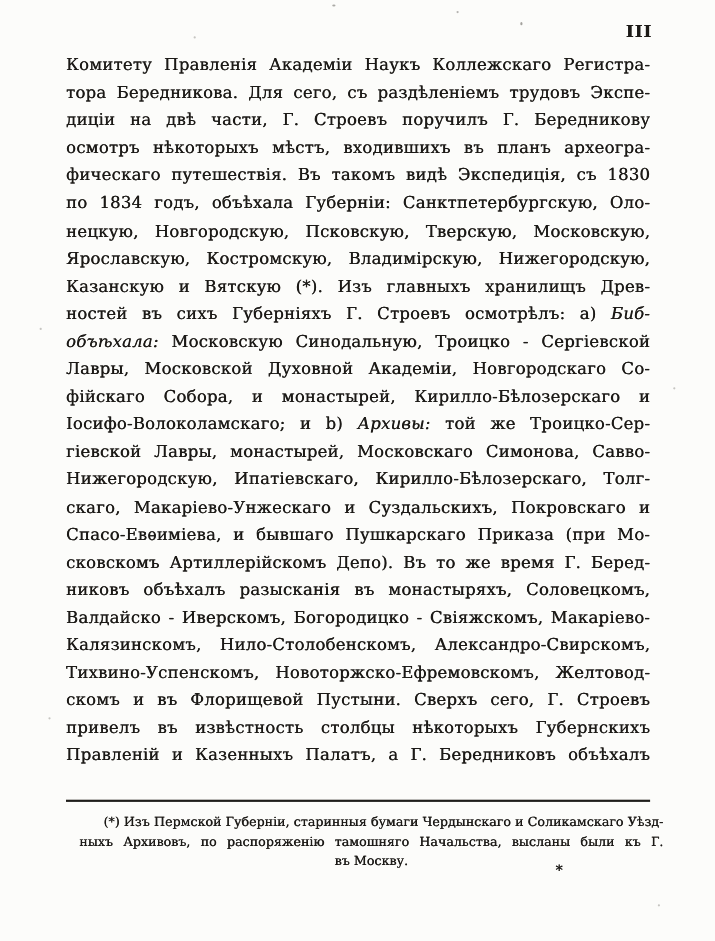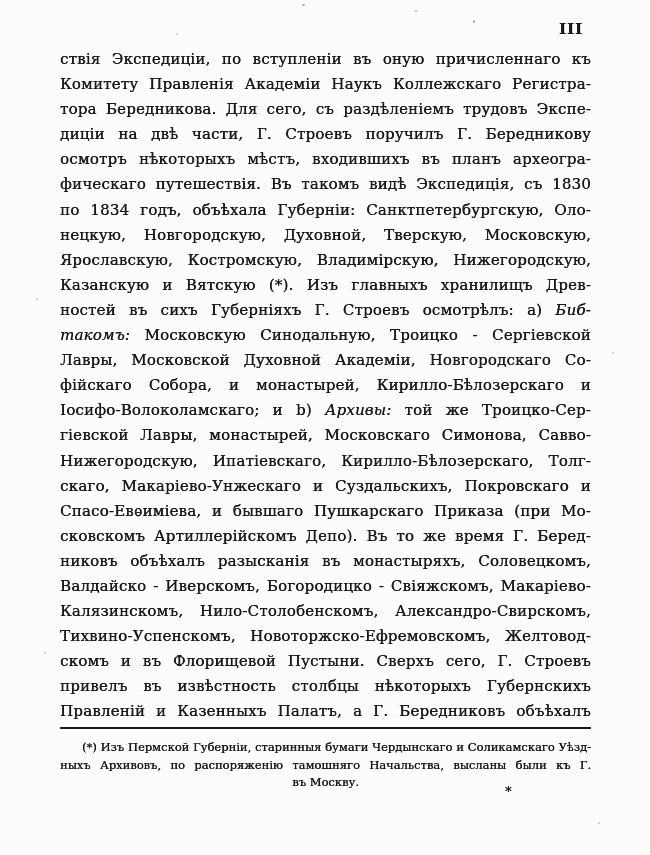--- a/index.html
+++ b/index.html
@@ -18,21 +18,21 @@
   .sheet {
     position: absolute;
     inset: 0;
     text-shadow: 0.3px 0 0 currentColor; 
   }
   .pagenum {
     position: absolute;
     top: 20px;
     left: 549px;
     width: 44px;
-    text-align: center;
+    text-align: right;
     font-size: 15px;
     font-weight: bold;
     letter-spacing: 1px;
   }
   .body-text {
     position: absolute;
     left: 60px;
     top: 47px;
     width: 531px;
     font-size: 15px;
@@ -54,21 +54,21 @@
   .footnote-rule {
     position: absolute;
     left: 60px;
     top: 727px;
     width: 531px;
     height: 2px;
     background: #1f1d1a;
   }
   .footnote {
     position: absolute;
-    left: 60px;
+    left: 72px;
     top: 739px;
     width: 531px;
     font-size: 11.5px;
   }
   .fline {
     height: 17.6px;
     line-height: 17.6px;
     text-align: justify;
     overflow: hidden;
   }
@@ -94,32 +94,31 @@
   }
 </style>
 </head>
 <body>
 
 <div class="sheet">
 
   <div class="pagenum">III</div>
 
   <div class="body-text">
-      <div class="line"><span>ствія Экспедиціи, по вступленіи въ оную причисленнаго къ</span></div>
       <div class="line"><span>Комитету Правленія Академіи Наукъ Коллежскаго Регистра-</span></div>
       <div class="line"><span>тора Бередникова. Для сего, съ раздѣленіемъ трудовъ Экспе-</span></div>
       <div class="line"><span>диціи на двѣ части, Г. Строевъ поручилъ Г. Бередникову</span></div>
       <div class="line"><span>осмотръ нѣкоторыхъ мѣстъ, входившихъ въ планъ археогра-</span></div>
       <div class="line"><span>фическаго путешествія. Въ такомъ видѣ Экспедиція, съ 1830</span></div>
       <div class="line"><span>по 1834 годъ, объѣхала Губерніи: Санктпетербургскую, Оло-</span></div>
-      <div class="line"><span>нецкую, Новгородскую, Духовной, Тверскую, Московскую,</span></div>
+      <div class="line"><span>нецкую, Новгородскую, Псковскую, Тверскую, Московскую,</span></div>
       <div class="line"><span>Ярославскую, Костромскую, Владимірскую, Нижегородскую,</span></div>
       <div class="line"><span>Казанскую и Вятскую (*). Изъ главныхъ хранилищъ Древ-</span></div>
       <div class="line"><span>ностей въ сихъ Губерніяхъ Г. Строевъ осмотрѣлъ: а) </span><span class="it">Биб-</span></div>
-      <div class="line"><span class="it">такомъ:</span><span> Московскую Синодальную, Троицко - Сергіевской</span></div>
+      <div class="line"><span class="it">объѣхала:</span><span> Московскую Синодальную, Троицко - Сергіевской</span></div>
       <div class="line"><span>Лавры, Московской Духовной Академіи, Новгородскаго Со-</span></div>
       <div class="line"><span>фійскаго Собора, и монастырей, Кирилло-Бѣлозерскаго и</span></div>
       <div class="line"><span>Іосифо-Волоколамскаго; и b) </span><span class="it">Архивы:</span><span> той же Троицко-Сер-</span></div>
       <div class="line"><span>гіевской Лавры, монастырей, Московскаго Симонова, Савво-</span></div>
       <div class="line"><span>Нижегородскую, Ипатіевскаго, Кирилло-Бѣлозерскаго, Толг-</span></div>
       <div class="line"><span>скаго, Макаріево-Унжескаго и Суздальскихъ, Покровскаго и</span></div>
       <div class="line"><span>Спасо-Евѳиміева, и бывшаго Пушкарскаго Приказа (при Мо-</span></div>
       <div class="line"><span>сковскомъ Артиллерійскомъ Депо). Въ то же время Г. Беред-</span></div>
       <div class="line"><span>никовъ объѣхалъ разысканія въ монастыряхъ, Соловецкомъ,</span></div>
       <div class="line"><span>Валдайско - Иверскомъ, Богородицко - Свіяжскомъ, Макаріево-</span></div>

